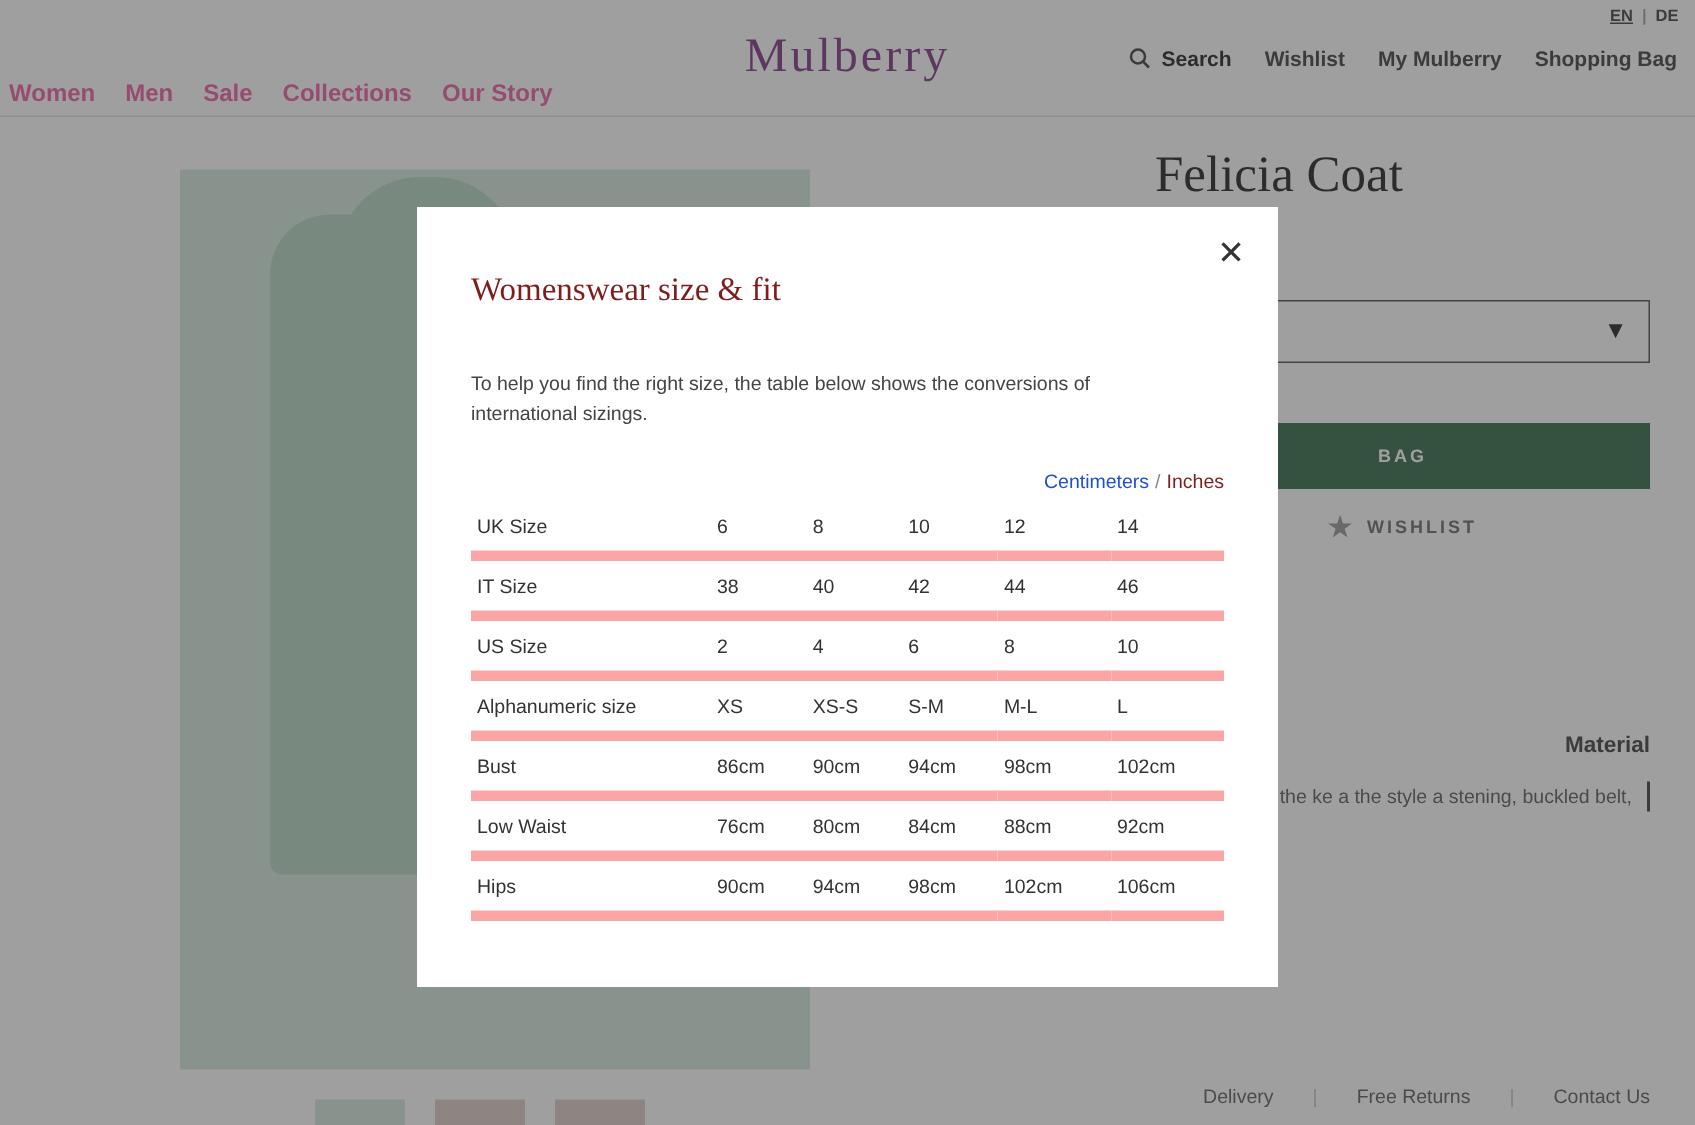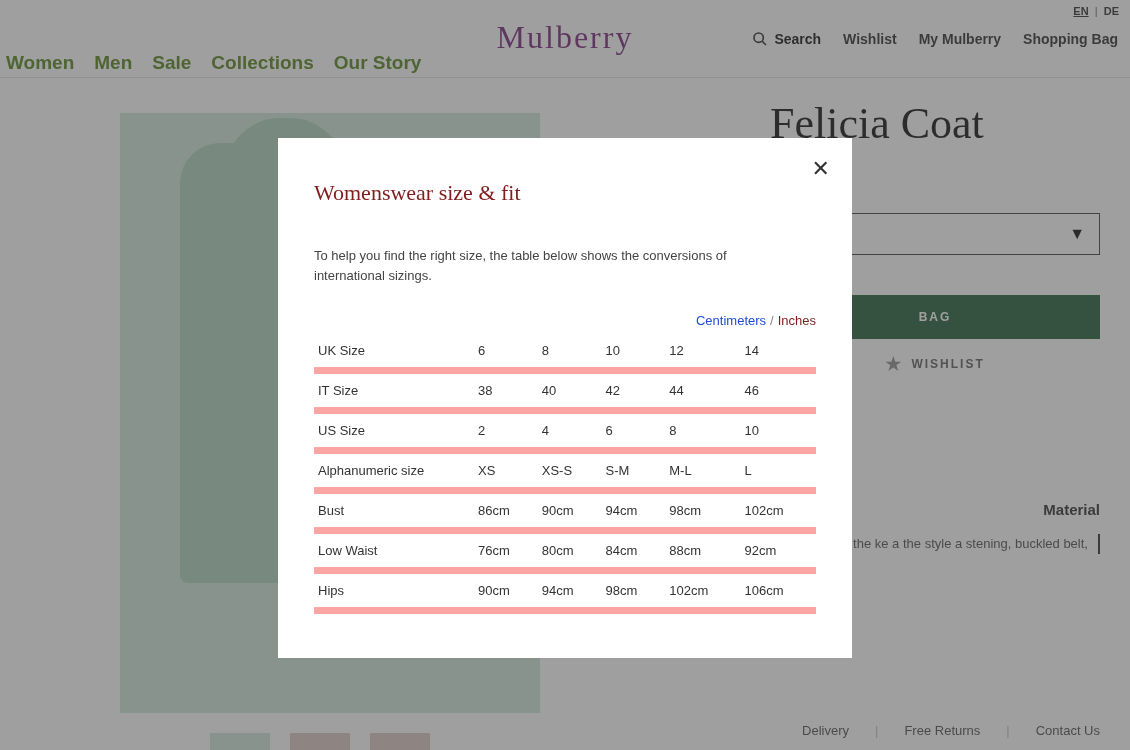--- a/index.html
+++ b/index.html
@@ -3,34 +3,34 @@
 <meta charset="utf-8">
 <style>
 * { margin: 0; padding: 0; box-sizing: border-box; }
 body { font-family: Arial, Helvetica, sans-serif; width: 1130px; height: 750px; overflow: hidden; position: relative; background: #fff; }
 
 .topbar { position: relative; height: 78px; border-bottom: 1px solid #ddd; display: flex; align-items: center; padding: 0 12px; }
 .locale { position: absolute; top: 5px; right: 8px; font-size: 11px; font-weight: bold; color: #222; }
 .locale span { padding: 0 3px; }
 .locale .sep { color: #999; }
 .nav-left { display: flex; gap: 20px; margin-left: -6px; }
-.nav-left a { font-size: 19px; font-weight: bold; color: #4d7c0f; text-decoration: none; cursor: pointer; margin-top: 48px; }
+.nav-left a { font-size: 16px; font-weight: bold; color: #ec4899; text-decoration: none; cursor: pointer; margin-top: 48px; }
 .logo { position: absolute; left: 50%; top: 50%; transform: translate(-50%, -55%); font-family: Georgia, 'Times New Roman', serif; font-size: 32px; letter-spacing: 2px; color: #701a75; text-align: center; }
 .nav-right { margin-left: auto; display: flex; gap: 22px; align-items: center; }
 .nav-right a { font-size: 14px; font-weight: bold; color: #222; text-decoration: none; cursor: pointer; }
 .search-wrapper { display: flex; align-items: center; gap: 6px; }
 .search-icon-svg { width: 16px; height: 16px; }
 
 .page { position: relative; height: 672px; }
 .product-image { position: absolute; left: 120px; top: 35px; width: 420px; height: 600px; background: #cfe5d8; overflow: hidden; }
 .coat { position: absolute; left: 60px; top: 30px; width: 210px; height: 440px; background: #a9d0b8; border-radius: 40px 40px 8px 8px; }
 .coat:before { content: ''; position: absolute; top: -25px; left: 45px; width: 120px; height: 55px; background: #a9d0b8; border-radius: 60px 60px 0 0; }
 
 .product-info { position: absolute; right: 30px; top: 20px; width: 330px; }
-.product-title { font-family: Georgia, serif; font-size: 44px; margin-bottom: 6px; }
+.product-title { font-family: Georgia, serif; font-size: 34px; margin-bottom: 6px; }
 .product-sub { font-size: 16px; color: #333; margin-bottom: 40px; }
 .size-select { border: 1px solid #333; height: 42px; width: 100%; display: flex; align-items: center; justify-content: flex-end; padding: 0 14px; margin-bottom: 10px; cursor: pointer; }
 .size-chart-link { font-size: 11px; letter-spacing: 1px; color: #777; text-decoration: underline; margin-bottom: 14px; display: inline-block; }
 .add-bag { background: #14532d; color: #fff; height: 44px; width: 100%; display: flex; align-items: center; justify-content: center; font-size: 12px; font-weight: bold; letter-spacing: 2px; margin-bottom: 14px; cursor: pointer; }
 .wishlist-btn { display: flex; align-items: center; justify-content: center; gap: 8px; font-size: 12px; font-weight: bold; letter-spacing: 2px; color: #555; margin-bottom: 28px; cursor: pointer; }
 .star { color: #888; font-size: 18px; }
 .swatch { width: 30px; height: 30px; background: #1a1e2e; margin-bottom: 20px; }
 .material-text { font-size: 14px; color: #444; margin-bottom: 32px; }
 .tabs { display: flex; justify-content: space-between; margin-bottom: 16px; gap: 20px; }
 .tabs span { font-size: 15px; font-weight: bold; color: #222; }

